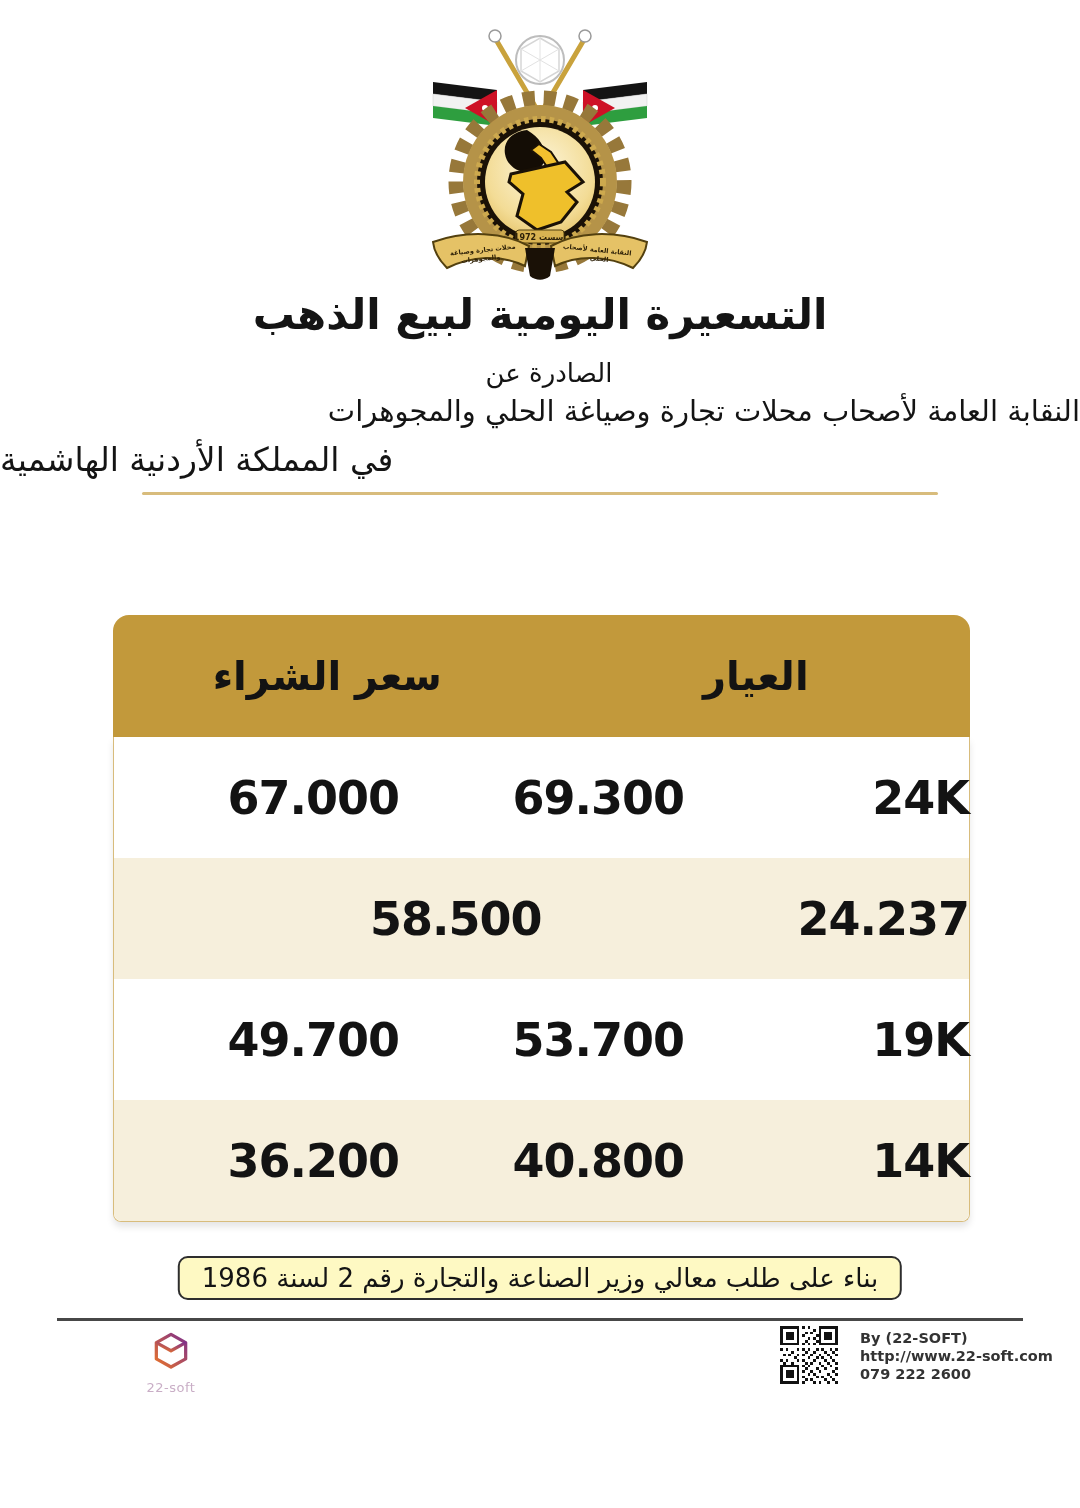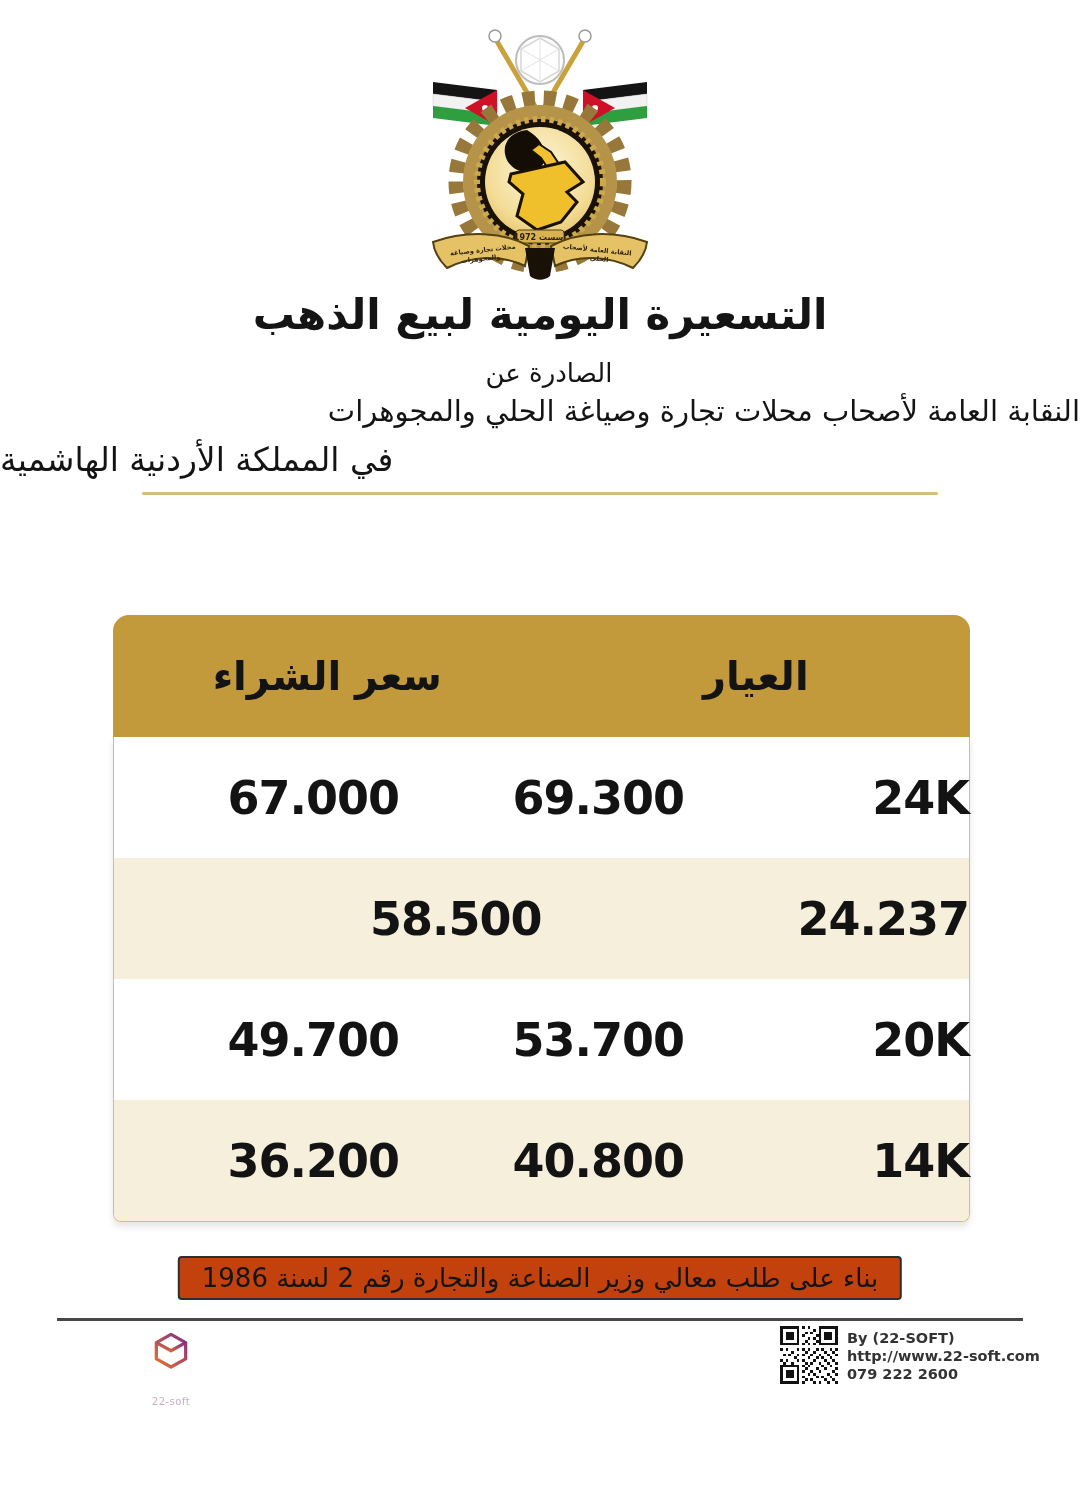--- a/index.html
+++ b/index.html
@@ -32,32 +32,32 @@
   .pt-body{border:1px solid #D8BC7C;border-top:none;border-radius:0 0 8px 8px;
     box-shadow:0 5px 7px rgba(0,0,0,0.10);}
   .pt-row{display:flex;direction:rtl;height:121px;align-items:center;
     font-size:46px;font-weight:bold;color:#131313;}
   .pt-row .cell{flex:1;text-align:right;letter-spacing:-1px;}
   .row-white{background:#ffffff;}
   .row-cream{background:#F6EFDC;}
   .pt-row:last-child{border-radius:0 0 8px 8px;}
   
   .note-box{position:absolute;top:1256px;left:50%;transform:translateX(-50%);
-    border:2px solid #2e2e2e;border-radius:4px;padding:5px 22px;
-    font-size:26px;direction:rtl;white-space:nowrap;background:#c2410c;}
+    border:2px solid #2e2e2e;border-radius:10px;padding:5px 22px;
+    font-size:26px;direction:rtl;white-space:nowrap;background:#fef9c3;}
   .divider{position:absolute;top:1318px;left:57px;width:966px;height:3px;
     background:#474747;}
   
-  .qr-block{position:absolute;left:780px;top:1326px;display:flex;gap:9px;align-items:flex-start;}
+  .qr-block{position:absolute;left:780px;top:1326px;display:flex;gap:22px;align-items:flex-start;}
   .qr-svg{width:58px;height:58px;}
   .qr-text{font-size:14.5px;line-height:18px;color:#333;font-weight:bold;
     font-family:"DejaVu Sans",sans-serif;padding-top:3px;}
   .maker{position:absolute;left:141px;top:1332px;width:60px;text-align:center;}
   .maker svg{width:46px;height:44px;display:block;margin:0 auto;}
-  .maker-label{font-size:10px;color:#C9AEC6;letter-spacing:.5px;margin-top:20px;}
+  .maker-label{font-size:13px;color:#C9AEC6;letter-spacing:.5px;margin-top:4px;}
 </style>
 </head>
 <body>
 
 <div class="page">
 
   <svg class="emblem" viewBox="0 0 250 264">
     <defs>
       <radialGradient id="faceG" cx="50%" cy="38%" r="75%">
         <stop offset="0%" stop-color="#FDF6DC"></stop>
@@ -143,21 +143,21 @@
       <div class="pt-row row-white">
         <div class="cell">24K</div>
         <div class="cell">69.300</div>
         <div class="cell">67.000</div>
       </div>
       <div class="pt-row row-cream">
         <div class="cell">24.237</div>
         <div class="cell">58.500</div>
       </div>
       <div class="pt-row row-white">
-        <div class="cell">20K</div>
+        <div class="cell">19K</div>
         <div class="cell">53.700</div>
         <div class="cell">49.700</div>
       </div>
       <div class="pt-row row-cream">
         <div class="cell">14K</div>
         <div class="cell">40.800</div>
         <div class="cell">36.200</div>
       </div>
     </div>
   </div>

